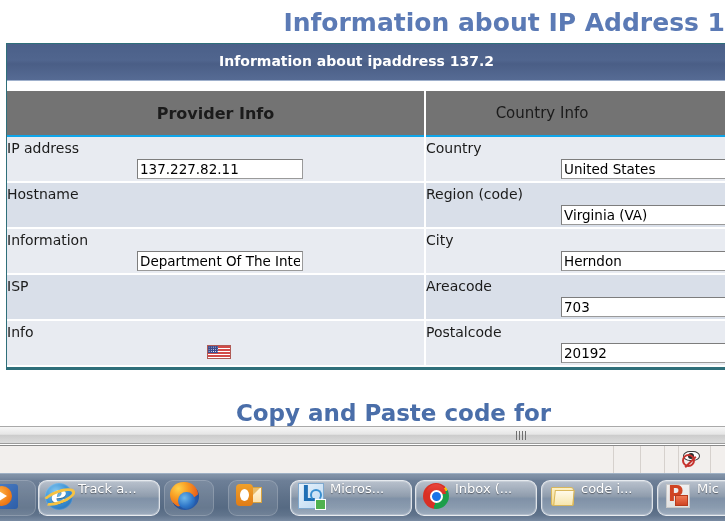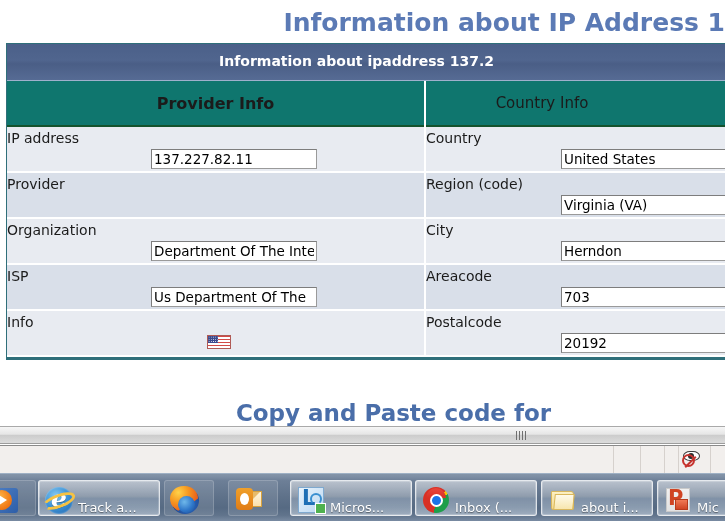--- a/index.html
+++ b/index.html
@@ -84,28 +84,29 @@
   .col-left {
     width: 419px;
     border-right: 2px solid #ffffff;
   }
   .col-right {
     flex: 1;
   }
 
   .col-title {
     height: 46px;
-    background: #0f766e;
+    background: #737373;
     display: flex;
     align-items: center;
     justify-content: center;
     font-size: 15px;
     color: #1b1b1b;
-    border-bottom: 2px solid #14532d;
-    box-sizing: border-box;
+    border-bottom: 2px solid #0ea5e9;
+    box-sizing: border-box;
+    margin-top: 10px;
   }
   .col-title.bold { font-weight: bold; font-size: 16px; }
 
   .field-row {
     height: 46px;
     box-sizing: border-box;
     border-bottom: 2px solid #ffffff;
     position: relative;
     display: flex;
     flex-direction: column;
@@ -139,21 +140,20 @@
     line-height: 18px;
     outline: none;
   }
 
   
   .col-left .field-input {
     position: absolute;
     left: 130px;
     top: 22px;
     width: 166px;
-    margin-left: 14px;
   }
   .col-left .field-label { width: 100%; }
 
   
   .col-right .field-input {
     position: absolute;
     left: 135px;
     top: 22px;
     width: 230px;
   }
@@ -318,23 +318,23 @@
     border-top: 1px solid #9eb0c4;
     box-sizing: border-box;
     overflow: hidden;
   }
 
   .tb-item {
     position: absolute;
     top: 6px;
     height: 36px;
     display: flex;
-    align-items: flex-end;
-    box-sizing: border-box;
-    border-radius: 3px;
+    align-items: flex-start;
+    box-sizing: border-box;
+    border-radius: 9px;
     overflow: hidden;
   }
   .tb-item.active {
     background: linear-gradient(to bottom,
       rgba(255,255,255,0.52) 0%,
       rgba(255,255,255,0.30) 45%,
       rgba(190,205,222,0.36) 52%,
       rgba(225,235,245,0.48) 100%);
     border: 1px solid rgba(255,255,255,0.72);
     box-shadow: inset 0 0 0 1px rgba(255,255,255,0.22);
@@ -600,31 +600,30 @@
 
         <div class="col col-left">
           <div class="col-title bold">Provider Info</div>
 
           <div class="field-row odd">
             <div class="field-label">IP address</div>
             <input class="field-input" type="text" value="137.227.82.11" style="">
           </div>
 
           <div class="field-row even">
-            <div class="field-label">Provider</div>
+            <div class="field-label">Hostname</div>
           </div>
 
           <div class="field-row odd">
-            <div class="field-label">Organization</div>
+            <div class="field-label">Information</div>
             <input class="field-input" type="text" value="Department Of The Inte" style="">
           </div>
 
           <div class="field-row even">
             <div class="field-label">ISP</div>
-            <input class="field-input" type="text" value="Us Department Of The " style="">
           </div>
 
           <div class="field-row odd flag-row">
             <div class="field-label">Info</div>
             <div class="flag-icon">
               <div class="flag-canton"></div>
             </div>
           </div>
         </div>
 
@@ -731,21 +730,21 @@
       <span class="tb-label">Micros...</span>
     </div>
 
     <div class="tb-item active" style="left:541px; width:112px;">
       <span class="tb-icon">
         <span class="ic-folder">
             <span class="back"></span>
             <span class="front"></span>
           </span>
       </span>
-      <span class="tb-label">about i...</span>
+      <span class="tb-label">code i...</span>
     </div>
 
     <div class="tb-item active" style="left:657px; width:112px;">
       <span class="tb-icon">
         <span class="ic-ppt"></span>
       </span>
       <span class="tb-label">Mic</span>
     </div>
 
   </div>

